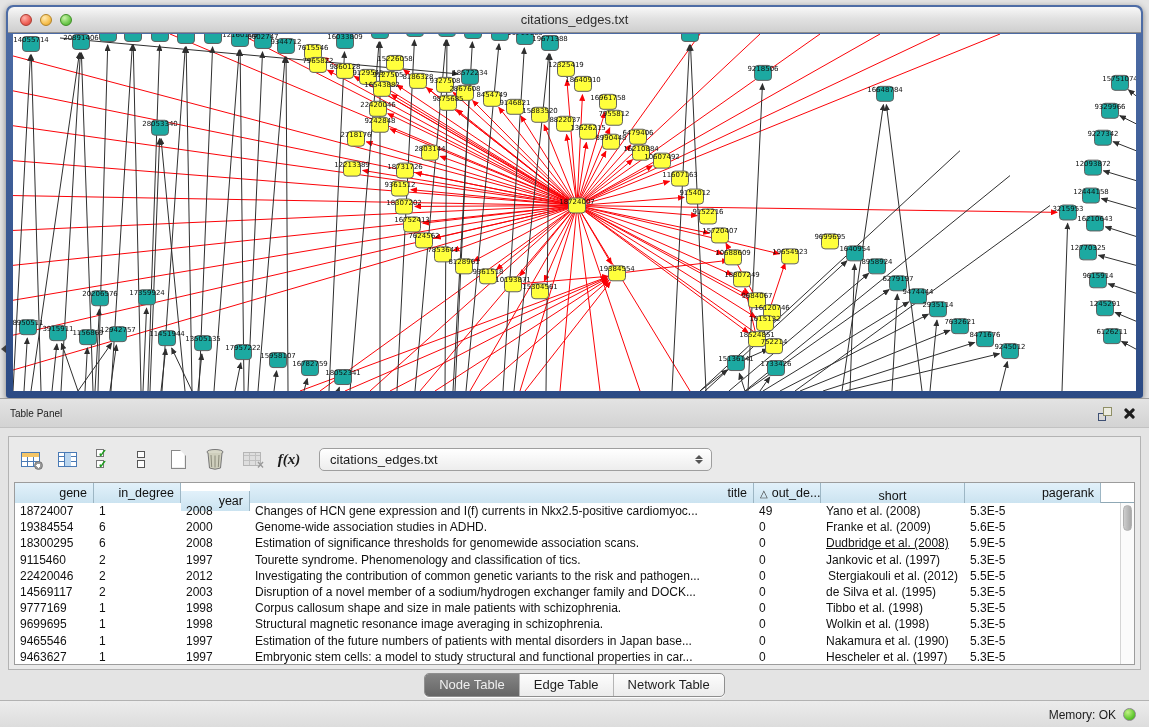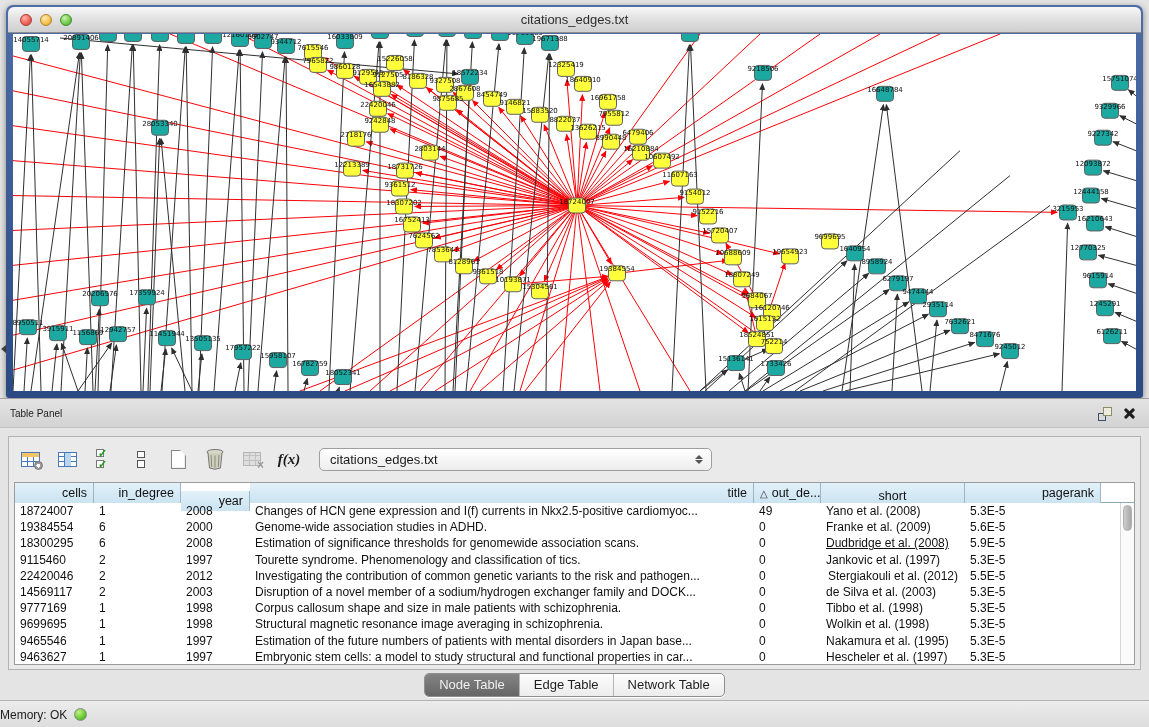--- a/index.html
+++ b/index.html
@@ -97,21 +97,21 @@
   .tabs-row { position:absolute; left:0; top:673px; width:100%; display:flex; justify-content:center; }
   .seg { display:flex; border:1px solid #8f8f8f; border-radius:5px; overflow:hidden;
       background:linear-gradient(#fdfdfd,#ececec); box-shadow:0 1px 0 rgba(255,255,255,.9); }
   .seg-item { padding:3px 14px 4px; font-size:13px; color:#1f1f1f; border-left:1px solid #b5b5b5; }
   .seg-item:first-child { border-left:none; }
   .seg-item.active { background:linear-gradient(#848484,#666666); color:#efefef; }
 
   
   .status-bar { position:absolute; left:0; top:700px; width:100%; height:28px;
       background:linear-gradient(#ececec,#dcdcdc); border-top:1px solid #b2b2b2;
-      display:flex; justify-content:flex-start; align-items:center; padding-right:13px; gap:7px; }
+      display:flex; justify-content:flex-end; align-items:center; padding-right:13px; gap:7px; }
   .mem-label { font-size:12px; color:#1c1c1c; }
   .mem-dot { width:13px; height:13px; border-radius:50%; border:1px solid #8a8a8a;
       background:radial-gradient(circle at 35% 30%,#c2f284,#5cc62c 65%,#3f9e18); }
 </style>
 </head>
 <body>
 
 <div class="screen">
 
   <div class="panel-arrow"></div>
@@ -589,21 +589,21 @@
         <span class="dd-arrows">
             <b class="up"></b>
             <b class="dn"></b>
           </span>
       </div>
     </div>
 
     <div class="table-wrap">
       <div class="thead" id="thead">
           <div class="hcell al-r" style="width: 79px;">
-            <span>cells</span>
+            <span>gene</span>
           </div>
           <div class="hcell al-r" style="width: 87px;">
             <span>in_degree</span>
           </div>
           <div class="hcell al-r" style="width: 69px; margin-top: 8px;">
             <span>year</span>
           </div>
           <div class="hcell al-r" style="width: 504px;">
             <span>title</span>
           </div>
@@ -663,21 +663,21 @@
             <div class="tcell" style="width: 67px;">0</div>
             <div class="tcell" style="width: 144px; text-align: center;">Stergiakouli et al. (2012)</div>
             <div class="tcell" style="width: 136px;">5.5E-5</div>
           </div>
           <div class="trow">
             <div class="tcell" style="width: 79px;">14569117</div>
             <div class="tcell" style="width: 87px;">2</div>
             <div class="tcell" style="width: 69px;">2003</div>
             <div class="tcell" style="width: 504px;">Disruption of a novel member of a sodium/hydrogen exchanger family and DOCK...</div>
             <div class="tcell" style="width: 67px;">0</div>
-            <div class="tcell" style="width: 144px;">de Silva et al. (2003)</div>
+            <div class="tcell" style="width: 144px;">de Silva et al. (1995)</div>
             <div class="tcell" style="width: 136px;">5.3E-5</div>
           </div>
           <div class="trow">
             <div class="tcell" style="width: 79px;">9777169</div>
             <div class="tcell" style="width: 87px;">1</div>
             <div class="tcell" style="width: 69px;">1998</div>
             <div class="tcell" style="width: 504px;">Corpus callosum shape and size in male patients with schizophrenia.</div>
             <div class="tcell" style="width: 67px;">0</div>
             <div class="tcell" style="width: 144px;">Tibbo et al. (1998)</div>
             <div class="tcell" style="width: 136px;">5.3E-5</div>
@@ -690,21 +690,21 @@
             <div class="tcell" style="width: 67px;">0</div>
             <div class="tcell" style="width: 144px;">Wolkin et al. (1998)</div>
             <div class="tcell" style="width: 136px;">5.3E-5</div>
           </div>
           <div class="trow">
             <div class="tcell" style="width: 79px;">9465546</div>
             <div class="tcell" style="width: 87px;">1</div>
             <div class="tcell" style="width: 69px;">1997</div>
             <div class="tcell" style="width: 504px;">Estimation of the future numbers of patients with mental disorders in Japan base...</div>
             <div class="tcell" style="width: 67px;">0</div>
-            <div class="tcell" style="width: 144px;">Nakamura et al. (1995)</div>
+            <div class="tcell" style="width: 144px;">Nakamura et al. (1990)</div>
             <div class="tcell" style="width: 136px;">5.3E-5</div>
           </div>
           <div class="trow">
             <div class="tcell" style="width: 79px;">9463627</div>
             <div class="tcell" style="width: 87px;">1</div>
             <div class="tcell" style="width: 69px;">1997</div>
             <div class="tcell" style="width: 504px;">Embryonic stem cells: a model to study structural and functional properties in car...</div>
             <div class="tcell" style="width: 67px;">0</div>
             <div class="tcell" style="width: 144px;">Hescheler et al. (1997)</div>
             <div class="tcell" style="width: 136px;">5.3E-5</div>

